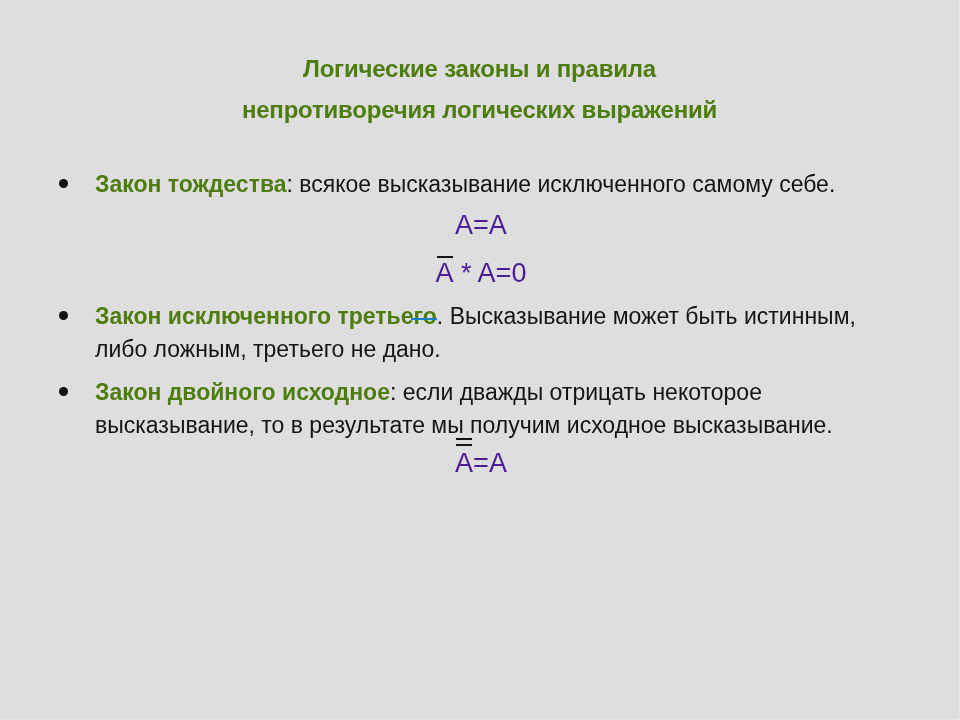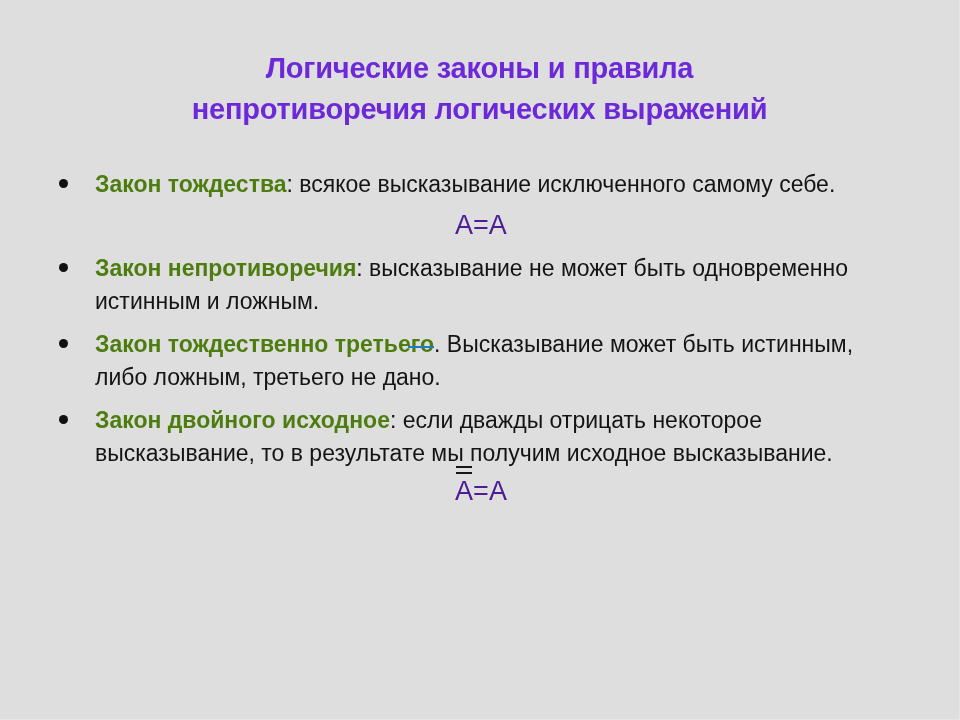--- a/index.html
+++ b/index.html
@@ -33,25 +33,25 @@
     position: absolute;
     left: 0;
     right: 0;
     top: 48px;
     text-align: center;
     padding: 0 60px;
     box-sizing: border-box;
   }
   .title-line {
     display: block;
-    font-size: 29px;
+    font-size: 24px;
     font-weight: bold;
     line-height: 41px;
     letter-spacing: -0.2px;
-    color: #6d28d9;
+    color: #4d7c0f;
     white-space: nowrap;
   }
 
   
   .body-list {
     position: absolute;
     left: 52px;
     top: 168px;
     width: 858px;
   }
@@ -176,33 +176,30 @@
       <div class="law-text">
         <span class="law-name">Закон тождества</span><span class="law-rest">: всякое высказывание исключенного самому себе.</span>
       </div>
     </div>
     <div class="formula-row pad-top-1">
       <span class="formula">A=A</span>
     </div>
 
     <div class="spacer-sm"></div>
 
+    <div class="formula-row pad-top-2">
+      <span class="formula"><span class="ov">A</span><span> * A=0</span></span>
+    </div>
+
+    <div class="spacer-sm"></div>
+
     <div class="law-item">
       <span class="bullet-dot"></span>
       <div class="law-text">
-        <span class="law-name">Закон непротиворечия</span><span class="law-rest">: высказывание не может быть одновременно истинным и ложным.</span>
-      </div>
-    </div>
-
-    <div class="spacer-sm"></div>
-
-    <div class="law-item">
-      <span class="bullet-dot"></span>
-      <div class="law-text">
-        <span class="law-name struck">Закон тождественно третьего</span><span class="law-rest">. Высказывание может быть истинным, либо ложным, третьего не дано.</span>
+        <span class="law-name struck">Закон исключенного третьего</span><span class="law-rest">. Высказывание может быть истинным, либо ложным, третьего не дано.</span>
       </div>
     </div>
 
     <div class="spacer-sm"></div>
 
     <div class="law-item">
       <span class="bullet-dot"></span>
       <div class="law-text">
         <span class="law-name">Закон двойного исходное</span><span class="law-rest">: если дважды отрицать некоторое высказывание, то в результате мы получим исходное высказывание.</span>
       </div>

